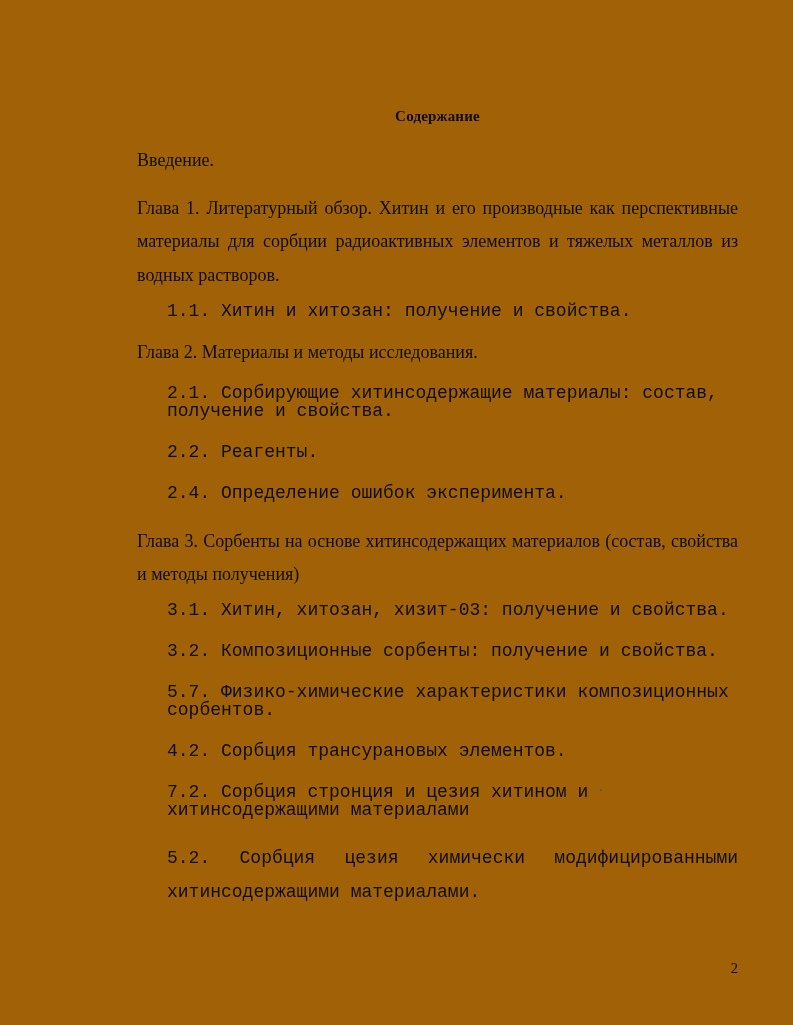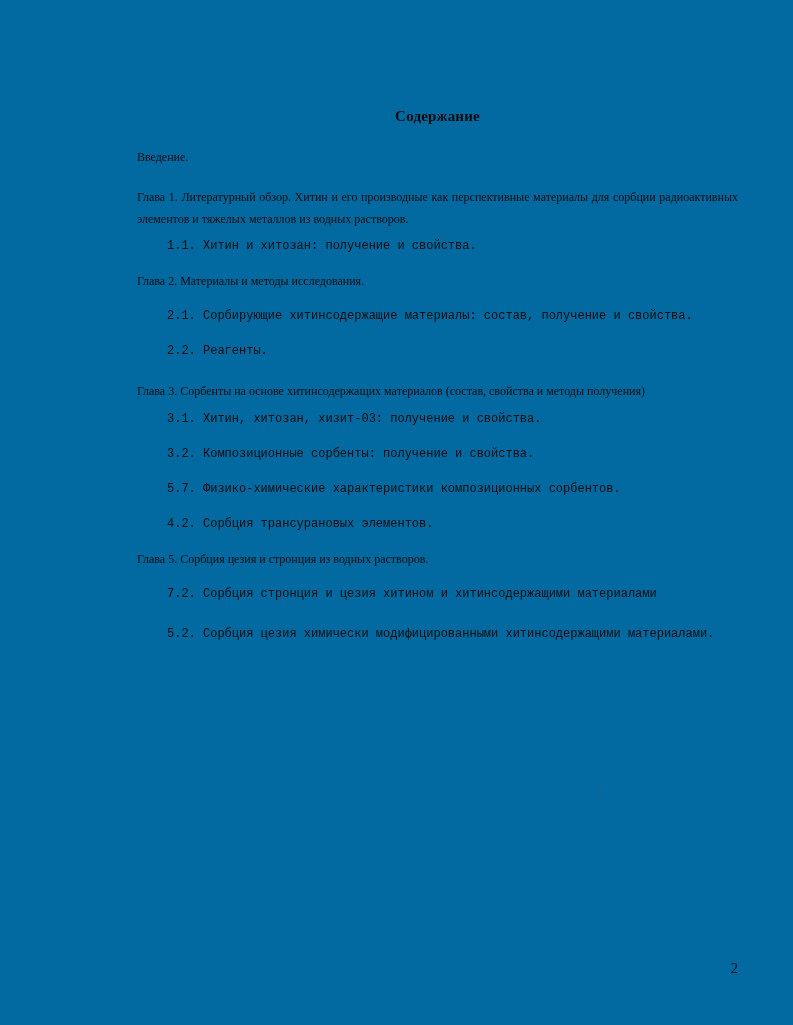--- a/index.html
+++ b/index.html
@@ -4,41 +4,41 @@
 <style>
   html, body {
     margin: 0;
     padding: 0;
     background: #ffffff;
   }
   .page {
     position: relative;
     width: 793px;
     height: 1025px;
-    background: #0369a1;
+    background: #a16207;
     box-sizing: border-box;
     font-family: "Liberation Serif", "DejaVu Serif", serif;
     color: #0d0d0d;
     overflow: hidden;
   }
   .content {
     position: absolute;
     left: 137px;
     top: 108px;
     width: 601px;
   }
   .doc-title {
     text-align: center;
     font-weight: bold;
     font-size: 15px;
     letter-spacing: 0.2px;
     margin: 0 0 26px 0;
   }
   .toc-line {
-    font-size: 12px;
+    font-size: 18px;
     line-height: 1.0;
     margin: 0 0 23px 4px;
     text-align: left;
   }
   .toc-line.justify {
     text-align: justify;
     line-height: 1.85;
     margin-bottom: 10px;
   }
   .lvl1 {
@@ -71,26 +71,26 @@
   <div class="content">
 
     <div class="doc-title">Содержание</div>
 
     <div class="toc-line lvl1">Введение.</div>
     <div class="toc-line lvl1 justify">Глава 1. Литературный обзор. Хитин и его производные как перспективные материалы для сорбции радиоактивных элементов и тяжелых металлов из водных растворов.</div>
     <div class="toc-line lvl2">1.1. Хитин и хитозан: получение и свойства.</div>
     <div class="toc-line lvl1">Глава 2. Материалы и методы исследования.</div>
     <div class="toc-line lvl2">2.1. Сорбирующие хитинсодержащие материалы: состав, получение и свойства.</div>
     <div class="toc-line lvl2">2.2. Реагенты.</div>
+    <div class="toc-line lvl2">2.4. Определение ошибок эксперимента.</div>
     <div class="toc-line lvl1 justify">Глава 3. Сорбенты на основе хитинсодержащих материалов (состав, свойства и методы получения)</div>
     <div class="toc-line lvl2">3.1. Хитин, хитозан, хизит-03: получение и свойства.</div>
     <div class="toc-line lvl2">3.2. Композиционные сорбенты: получение и свойства.</div>
     <div class="toc-line lvl2">5.7. Физико-химические характеристики композиционных сорбентов.</div>
     <div class="toc-line lvl2">4.2. Сорбция трансурановых элементов.</div>
-    <div class="toc-line lvl1">Глава 5. Сорбция цезия и стронция из водных растворов.</div>
     <div class="toc-line lvl2">7.2. Сорбция стронция и цезия хитином и хитинсодержащими материалами</div>
     <div class="toc-line lvl2 justify">5.2. Сорбция цезия химически модифицированными хитинсодержащими материалами.</div>
 
   </div>
 
   <div class="stray-dot"></div>
 
   <div class="page-number">2</div>
 </div>
 

